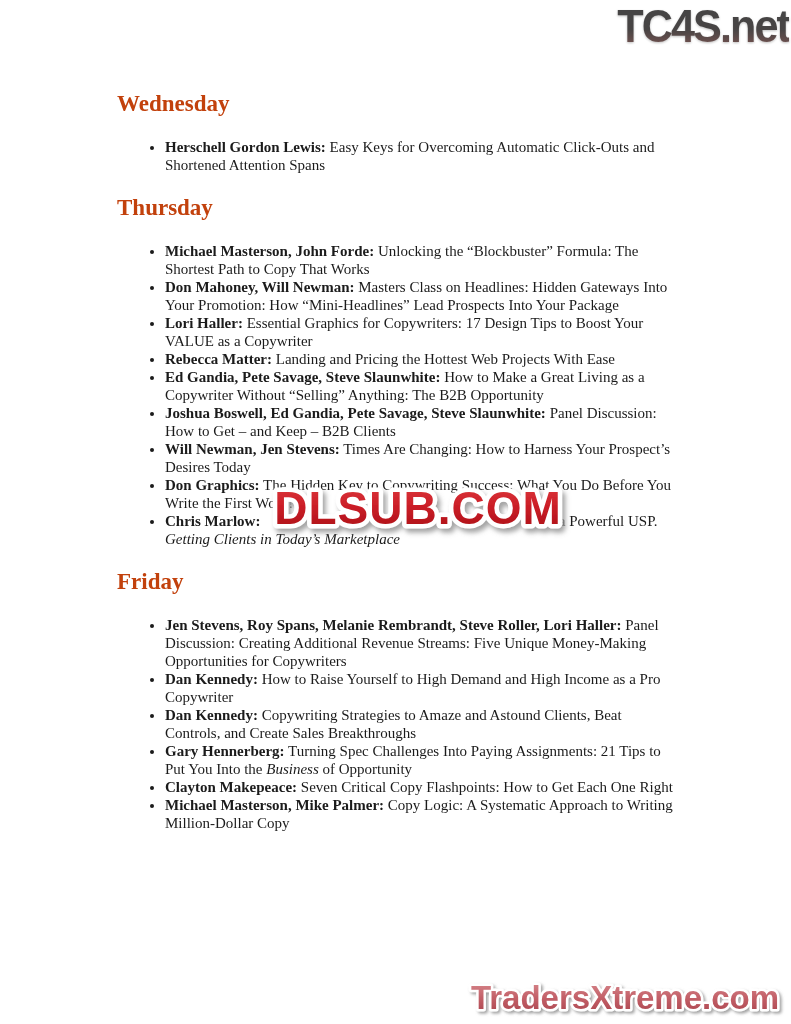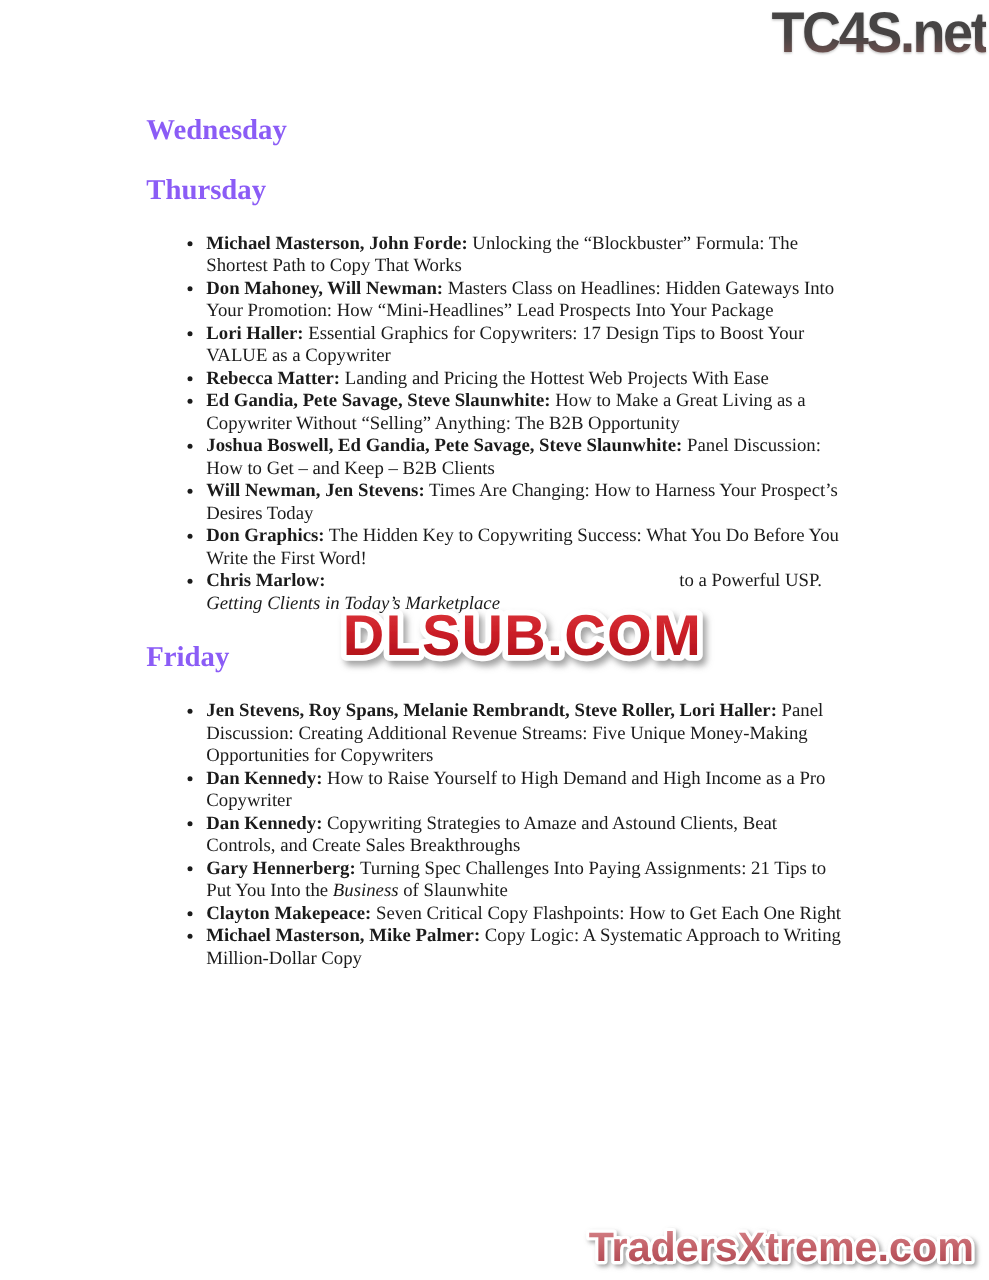--- a/index.html
+++ b/index.html
@@ -19,21 +19,21 @@
     left: 117px; top: 90px;
     width: 562px;
   }
   .content section:first-child h1 { margin-top: 0; }
   h1 {
     font-family: "Liberation Serif", serif;
     font-size: 23px;
     line-height: 28px;
     font-weight: bold;
     margin: 20px 0 20px 0;
-    color: #8b5cf6;
+    color: #c2410c;
   }
   ul {
     margin: 0;
     padding: 0 0 0 48px;
     list-style: disc outside;
   }
   li {
     font-size: 15px;
     line-height: 18px;
     color: #1b1b1b;
@@ -81,20 +81,23 @@
 </head>
 <body>
 
 <div class="page">
 
   <div class="wm-top">TC4S.net</div>
 
   <div class="content">
       <section>
         <h1>Wednesday</h1>
+        <ul>
+          <li><b>Herschell Gordon Lewis:</b><span> Easy Keys for Overcoming Automatic Click-Outs and Shortened Attention Spans</span></li>
+        </ul>
       </section>
       <section>
         <h1>Thursday</h1>
         <ul>
           <li><b>Michael Masterson, John Forde:</b><span> Unlocking the “Blockbuster” Formula: The Shortest Path to Copy That Works</span></li>
           <li><b>Don Mahoney, Will Newman:</b><span> Masters Class on Headlines: Hidden Gateways Into Your Promotion: How “Mini-Headlines” Lead Prospects Into Your Package</span></li>
           <li><b>Lori Haller:</b><span> Essential Graphics for Copywriters: 17 Design Tips to Boost Your VALUE as a Copywriter</span></li>
           <li><b>Rebecca Matter:</b><span> Landing and Pricing the Hottest Web Projects With Ease</span></li>
           <li><b>Ed Gandia, Pete Savage, Steve Slaunwhite:</b><span> How to Make a Great Living as a Copywriter Without “Selling” Anything: The B2B Opportunity</span></li>
           <li><b>Joshua Boswell, Ed Gandia, Pete Savage, Steve Slaunwhite:</b><span> Panel Discussion: How to Get – and Keep – B2B Clients</span></li>
@@ -102,21 +105,21 @@
           <li><b>Don Graphics:</b><span> The Hidden Key to Copywriting Success: What You Do </span><span class="underline">Before</span><span> You Write the First Word!</span></li>
           <li><b>Chris Marlow:</b><span class="gap"></span><span>to a Powerful USP. </span><span class="italic">Getting Clients in Today’s Marketplace</span></li>
         </ul>
       </section>
       <section>
         <h1>Friday</h1>
         <ul>
           <li><b>Jen Stevens, Roy Spans, Melanie Rembrandt, Steve Roller, Lori Haller:</b><span> Panel Discussion: Creating Additional Revenue Streams: Five Unique Money-Making Opportunities for Copywriters</span></li>
           <li><b>Dan Kennedy:</b><span> How to Raise Yourself to High Demand and High Income as a Pro Copywriter</span></li>
           <li><b>Dan Kennedy:</b><span> Copywriting Strategies to Amaze and Astound Clients, Beat Controls, and Create Sales Breakthroughs</span></li>
-          <li><b>Gary Hennerberg:</b><span> Turning Spec Challenges Into Paying Assignments: 21 Tips to Put You Into the </span><span class="italic">Business</span><span> of Slaunwhite</span></li>
+          <li><b>Gary Hennerberg:</b><span> Turning Spec Challenges Into Paying Assignments: 21 Tips to Put You Into the </span><span class="italic">Business</span><span> of Opportunity</span></li>
         </ul>
       </section>
       <section>
         <ul>
           <li><b>Clayton Makepeace:</b><span> Seven Critical Copy Flashpoints: How to Get Each One Right</span></li>
           <li><b>Michael Masterson, Mike Palmer:</b><span> Copy Logic: A Systematic Approach to Writing Million-Dollar Copy</span></li>
         </ul>
       </section>
     </div>
 

